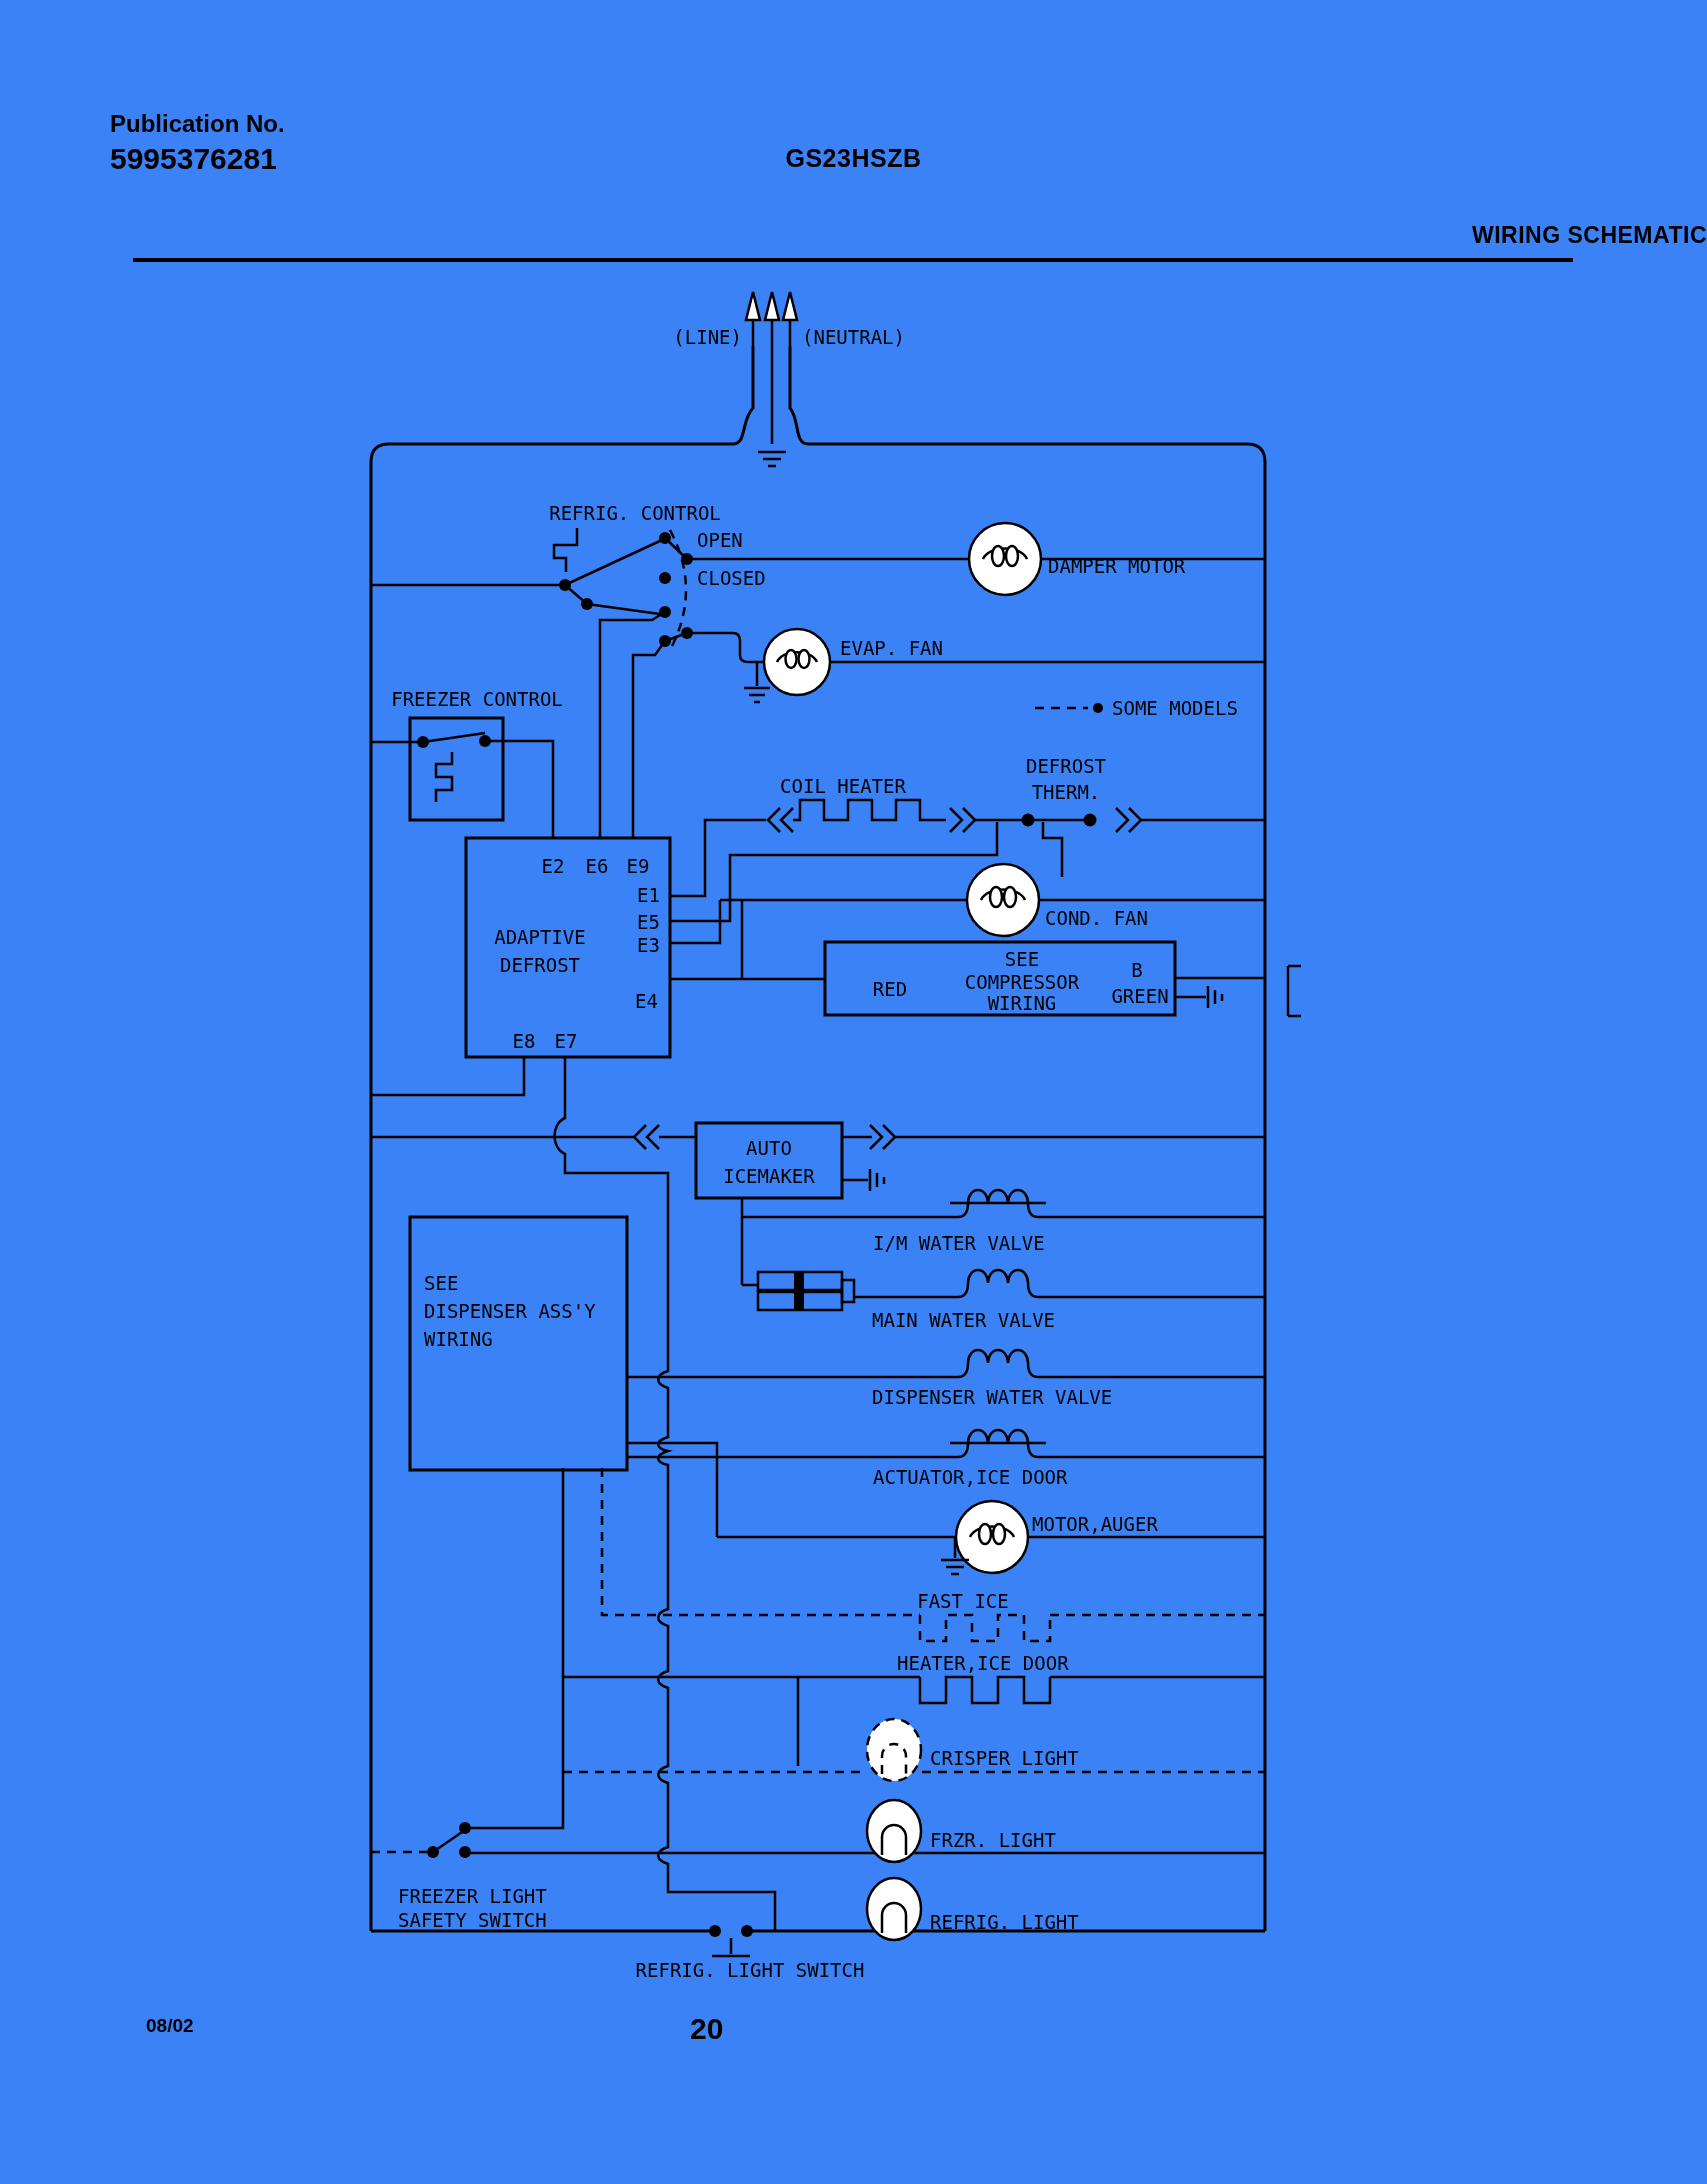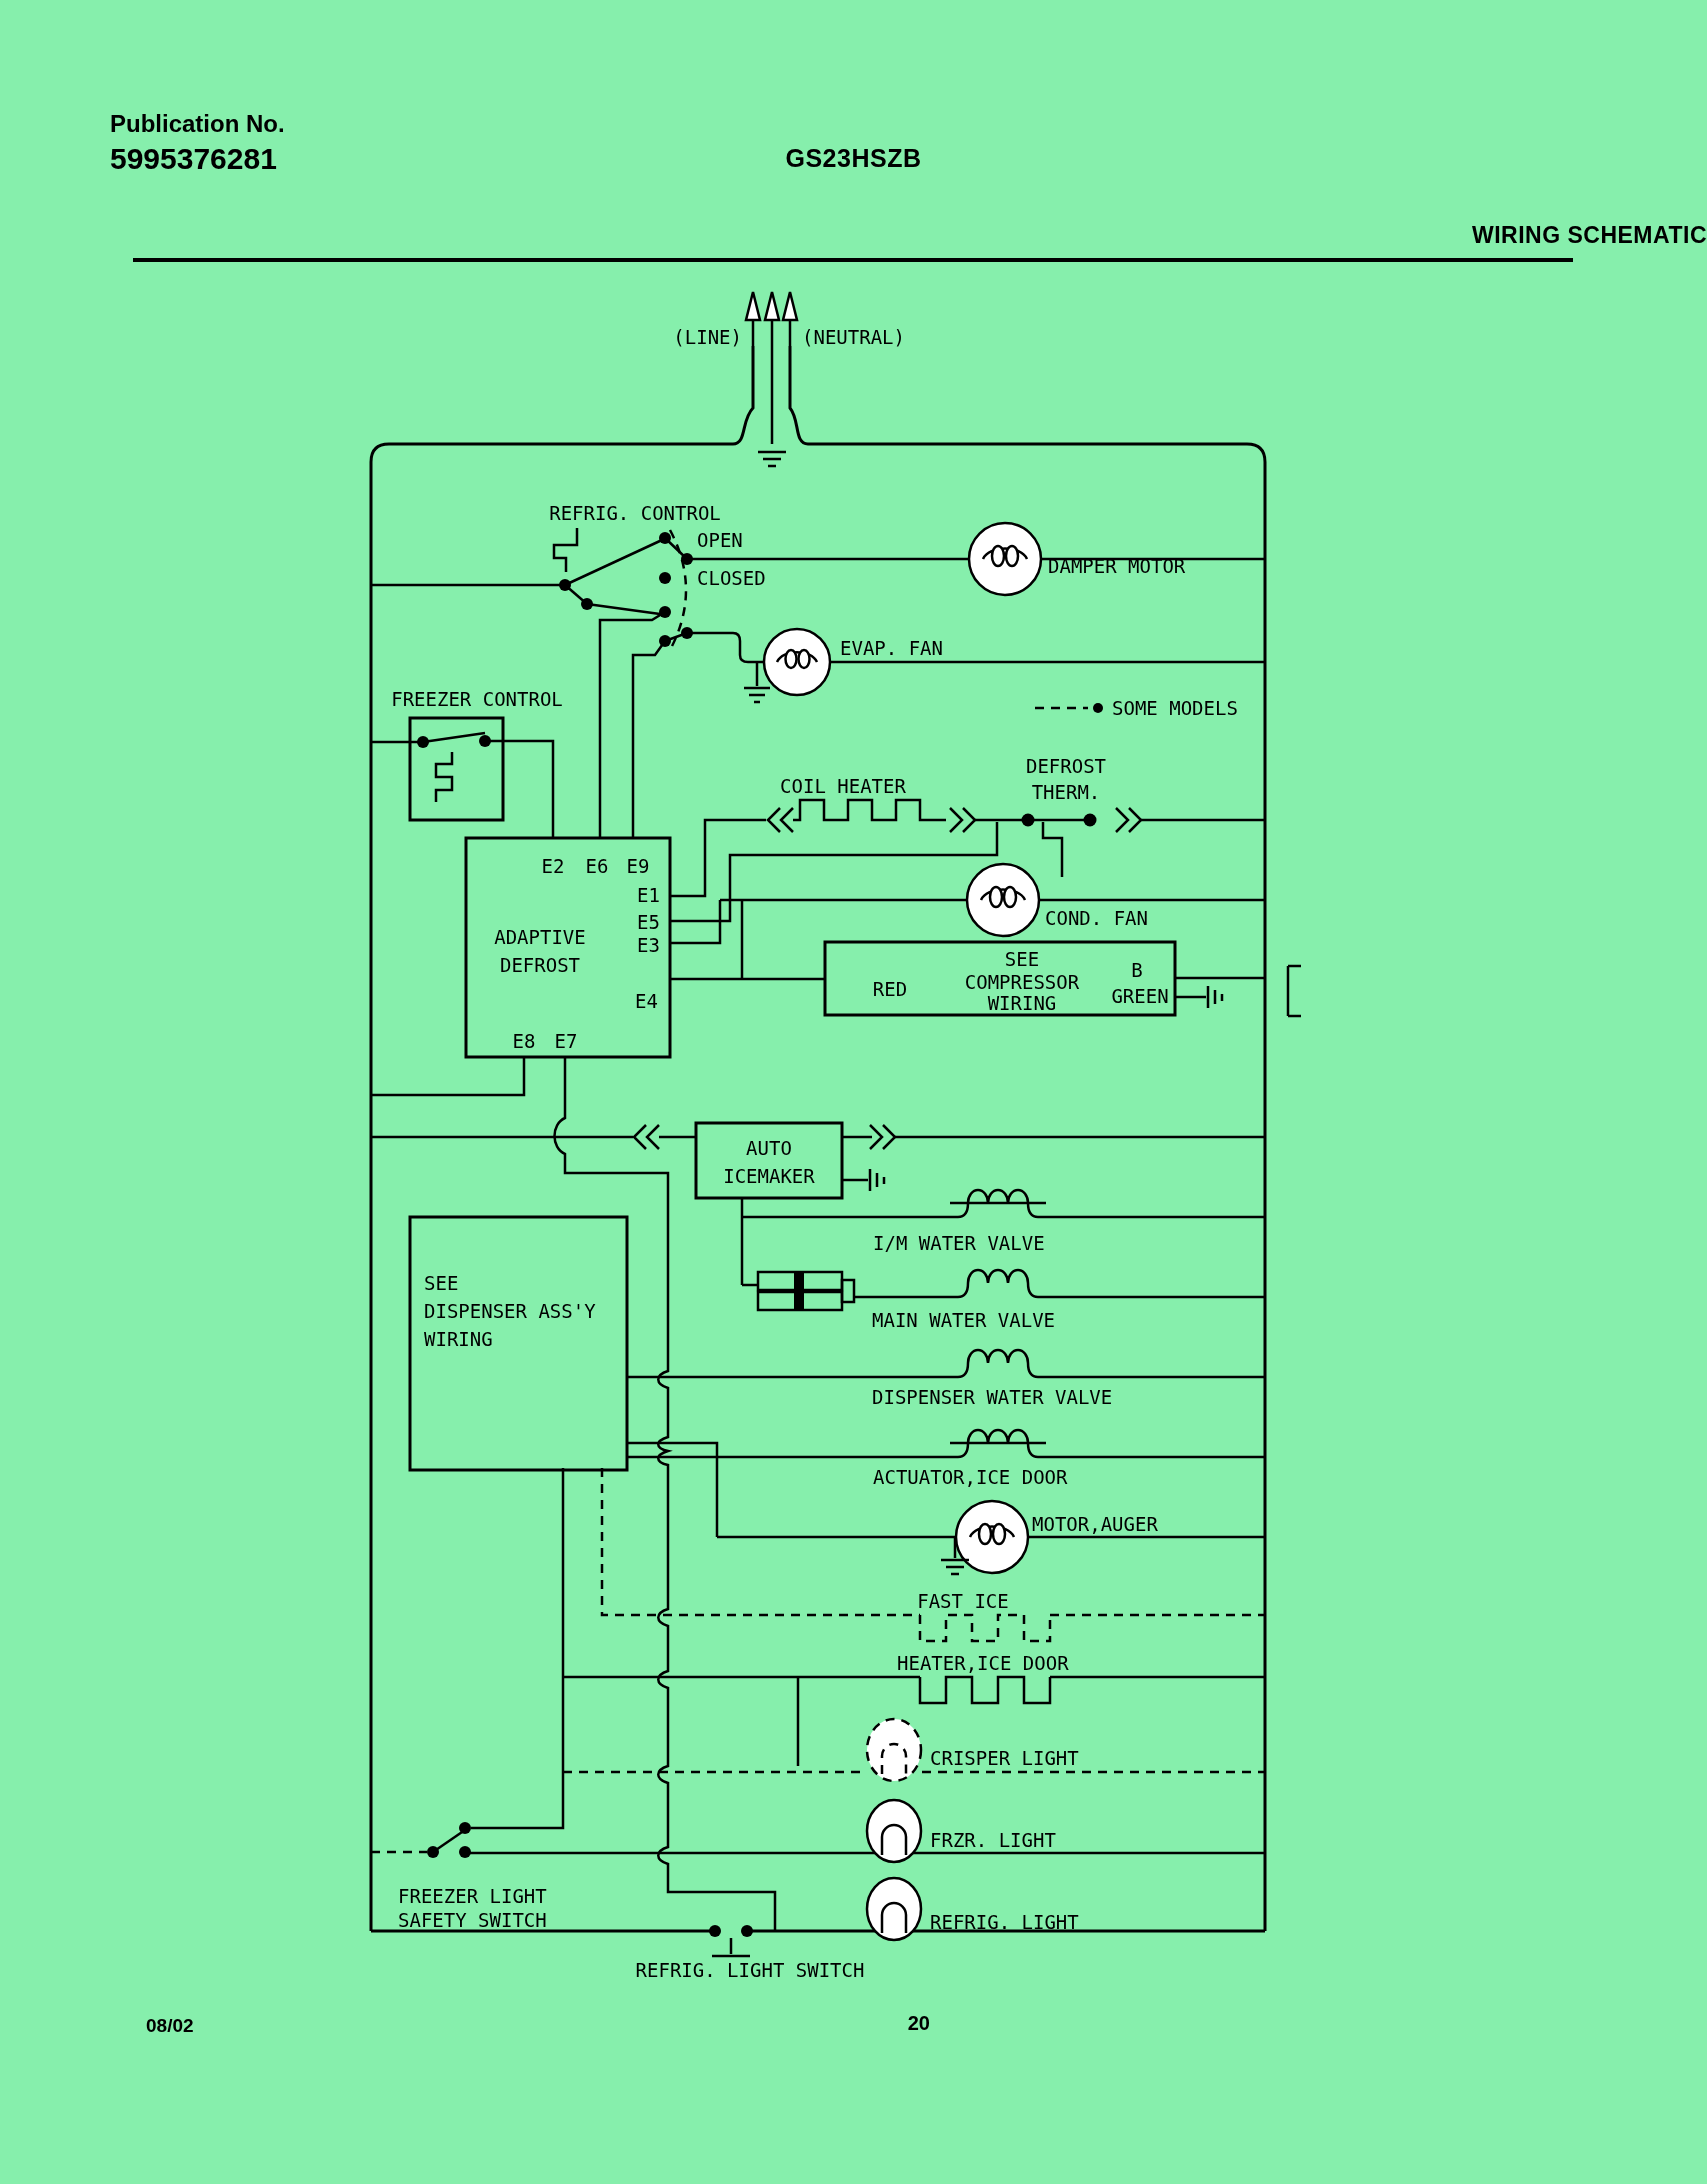--- a/index.html
+++ b/index.html
@@ -1,25 +1,25 @@
 <!DOCTYPE html>
 <html><head>
 <meta charset="utf-8">
 <style>
   html,body{margin:0;padding:0;background:#888;}
-  #page{position:relative;width:1707px;height:2184px;background:#86efac;
+  #page{position:relative;width:1707px;height:2184px;background:#3b82f6;
         font-family:"Liberation Sans",sans-serif;overflow:hidden;}
   .hdr{position:absolute;font-weight:bold;color:#000;}
   #pub-label{left:110px;top:110px;font-size:24px;}
   #pub-number{left:110px;top:142px;font-size:30px;}
   #model{left:0;right:0;top:112px;text-align:center;font-size:25px;letter-spacing:0.5px;margin-top:32px;}
   #doc-title{left:0;right:0;top:222px;text-align:right;font-size:23px;letter-spacing:0.5px;}
   #rule{position:absolute;left:133px;top:258px;width:1440px;height:4px;background:#000;}
   #footer-date{left:146px;top:2015px;font-size:19px;}
-  #footer-page{left:690px;top:2012px;font-size:20px;width:240px;text-align:right;}
+  #footer-page{left:690px;top:2012px;font-size:30px;width:240px;text-align:left;}
   svg{position:absolute;left:0;top:0;}
   svg text{font-family:"DejaVu Sans Mono","Liberation Mono",monospace;font-size:19px;fill:#000;}
   svg text.ctr{text-anchor:middle;}
   svg text.rgt{text-anchor:end;}
   .w{fill:none;stroke:#000;stroke-width:2.5px;}
   .w3{fill:none;stroke:#000;stroke-width:3px;}
   .dsh{stroke-dasharray:9 7;}
   .dot{fill:#000;stroke:none;}
   .hollow{fill:#fff;stroke:#000;stroke-width:2.5px;}
 </style>

